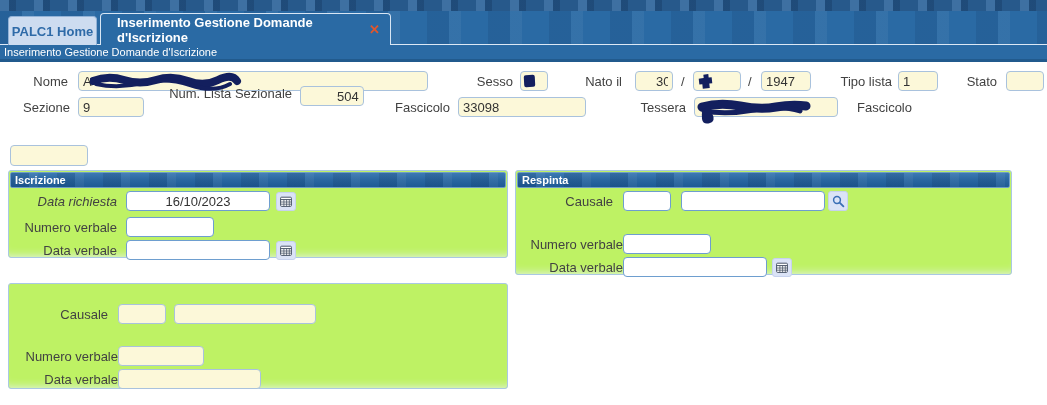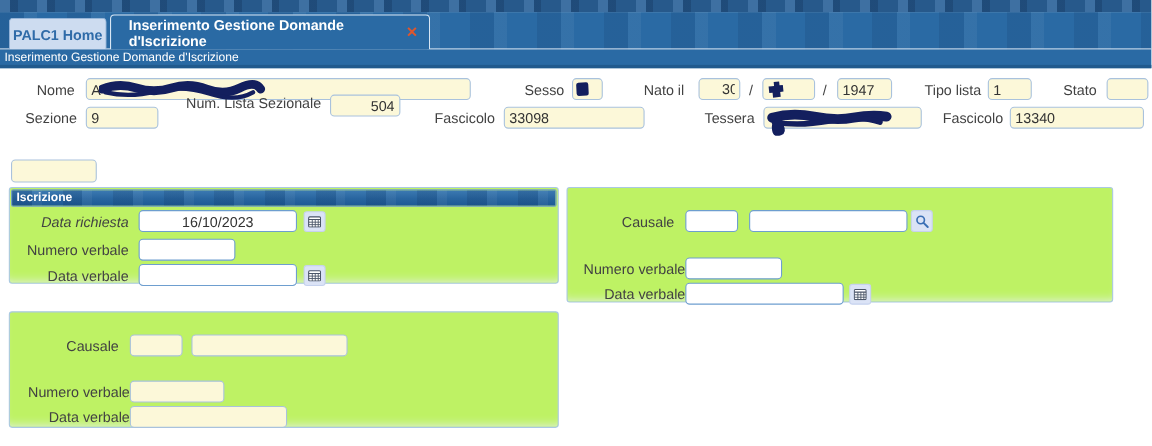--- a/index.html
+++ b/index.html
@@ -107,21 +107,20 @@
 
   <div class="lbl" style="left:630px;top:97px;width:56px;">Tessera</div>
   <input class="fld" style="left: 694px; top: 97px; width: 144px;" value="">
   <svg class="ink" style="left:696px;top:99px;" width="118" height="30" viewBox="0 0 118 30">
     <path d="M6 8 Q 24 3 44 7 T 80 8 T 110 7" stroke="#131f5e" stroke-width="9" fill="none" stroke-linecap="round"></path>
     <path d="M8 12 Q 30 16 58 11 T 104 12" stroke="#131f5e" stroke-width="5" fill="none" stroke-linecap="round"></path>
     <path d="M14 6 Q 4 10 6 20 Q 7 26 14 24 Q 20 22 16 14 z" fill="#131f5e"></path>
   </svg>
 
   <div class="lbl" style="left:854px;top:97px;width:58px;">Fascicolo</div>
-  <input class="fld" style="left: 918px; top: 97px; width: 122px;" value="13340">
 
   <input class="fld" style="left: 10px; top: 145px; width: 78px; height: 21px;" value="">
 
   <div class="panel" style="left:8px;top:170px;width:500px;height:88px;">
     <div class="panel-hd">
       <span style="position:relative;z-index:1;">Iscrizione</span>
     </div>
     <div class="lbl" style="left:10px;top:20px;width:98px;font-style:italic;">Data richiesta</div>
     <input class="fld white" style="left: 117px; top: 20px; width: 144px; text-align: center;" value="16/10/2023">
     <button class="icon-btn" style="left:267px;top:21px;">
@@ -146,20 +145,23 @@
         <line x1="3.9" y1="3.6" x2="3.9" y2="10.4" stroke="#4a5568" stroke-width="0.8"></line>
         <line x1="6.6" y1="3.6" x2="6.6" y2="10.4" stroke="#4a5568" stroke-width="0.8"></line>
         <line x1="9.3" y1="3.6" x2="9.3" y2="10.4" stroke="#4a5568" stroke-width="0.8"></line>
         <line x1="0.6" y1="6" x2="11.4" y2="6" stroke="#4a5568" stroke-width="0.8"></line>
         <line x1="0.6" y1="8.2" x2="11.4" y2="8.2" stroke="#4a5568" stroke-width="0.8"></line>
       </svg>
     </button>
   </div>
 
   <div class="panel" style="left:515px;top:170px;width:497px;height:105px;">
+    <div class="panel-hd">
+      <span style="position:relative;z-index:1;">Respinta</span>
+    </div>
     <div class="lbl" style="left:35px;top:20px;width:62px;">Causale</div>
     <input class="fld white" style="left: 107px; top: 20px; width: 48px;" value="">
     <input class="fld white" style="left: 165px; top: 20px; width: 144px;" value="">
     <button class="icon-btn" style="left:312px;top:20px;height:20px;">
       <svg width="13" height="13" viewBox="0 0 13 13">
         <circle cx="5" cy="5" r="3.4" fill="none" stroke="#3a6fb5" stroke-width="1.5"></circle>
         <line x1="7.6" y1="7.6" x2="11.4" y2="11.4" stroke="#3a6fb5" stroke-width="1.8" stroke-linecap="round"></line>
       </svg>
     </button>
     <div class="lbl" style="left:1px;top:63px;width:106px;">Numero verbale</div>

